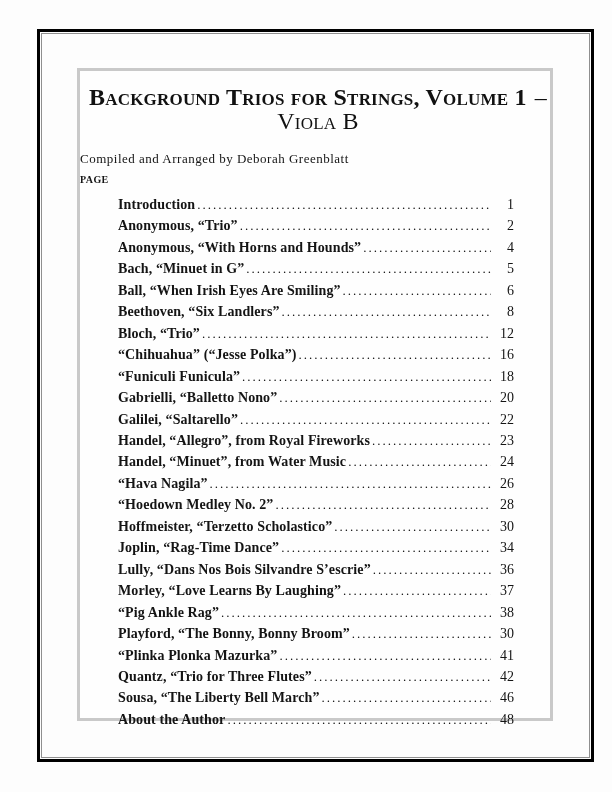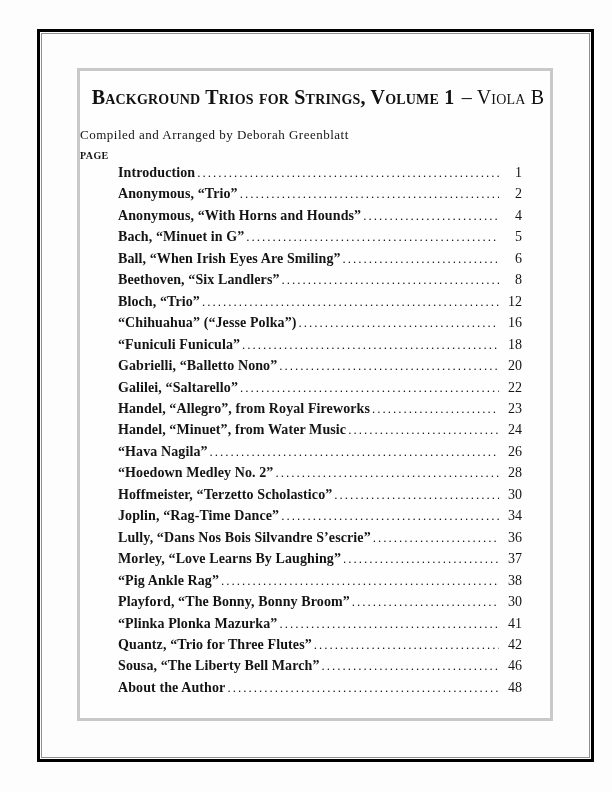--- a/index.html
+++ b/index.html
@@ -42,21 +42,21 @@
     width: 476px;
     height: 653px;
     border: 3px solid #c9c9c9;
     box-sizing: border-box;
     background: #fefefe;
   }
   .title {
     margin: 14px 0 0 6px;
     text-align: center;
     font-variant: small-caps;
-    font-size: 20px;
+    font-size: 24px;
     font-weight: bold;
     line-height: 24px;
     color: #111;
     letter-spacing: 0.2px;
   }
   .title .part {
     font-weight: normal;
     margin-left: 2px;
   }
   .subtitle {
@@ -68,22 +68,22 @@
   }
   .page-label {
     margin-top: 8px;
     padding-right: 32px;
     font-size: 10px;
     line-height: 12px;
     font-weight: bold;
     letter-spacing: 0.4px;
   }
   .toc {
-    margin-top: 0;
-    padding: 0 28px 0 38px;
+    margin-top: 8px;
+    padding: 0 36px 0 38px;
     font-size: 14px;
   }
   .toc-row {
     display: flex;
     align-items: baseline;
     line-height: 21.45px;
   }
   .toc-title {
     font-weight: bold;
     white-space: nowrap;

